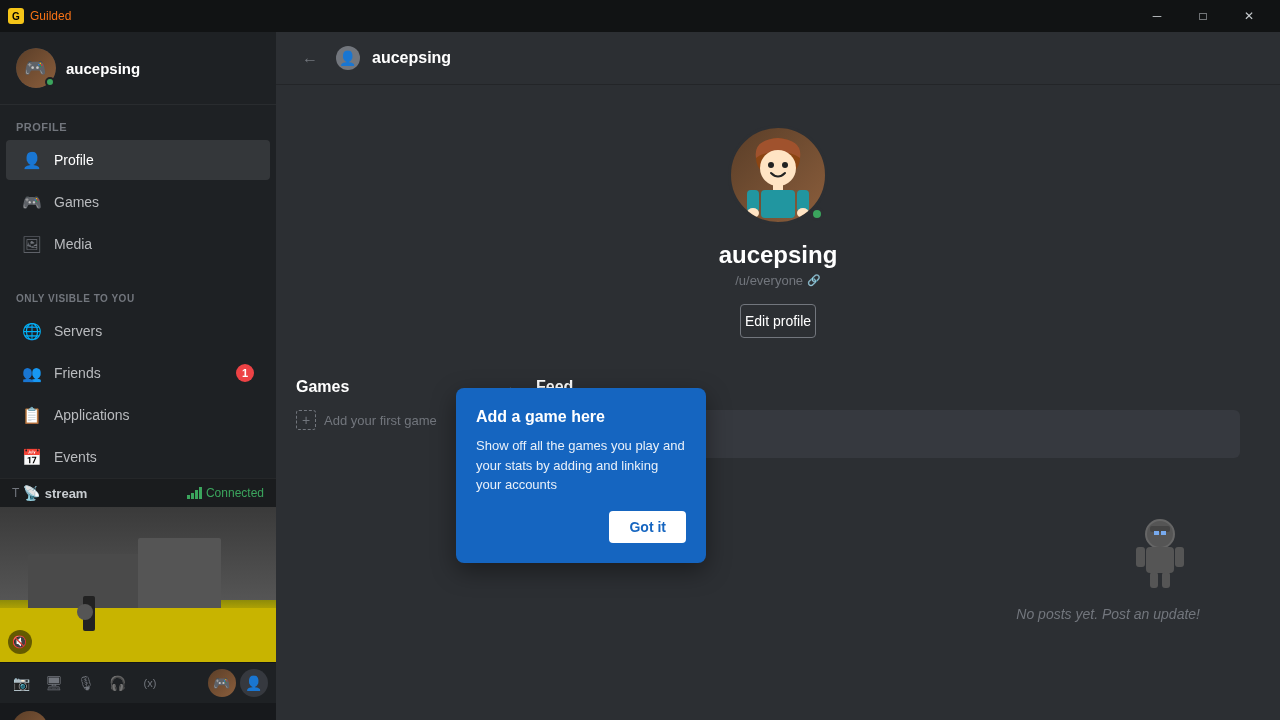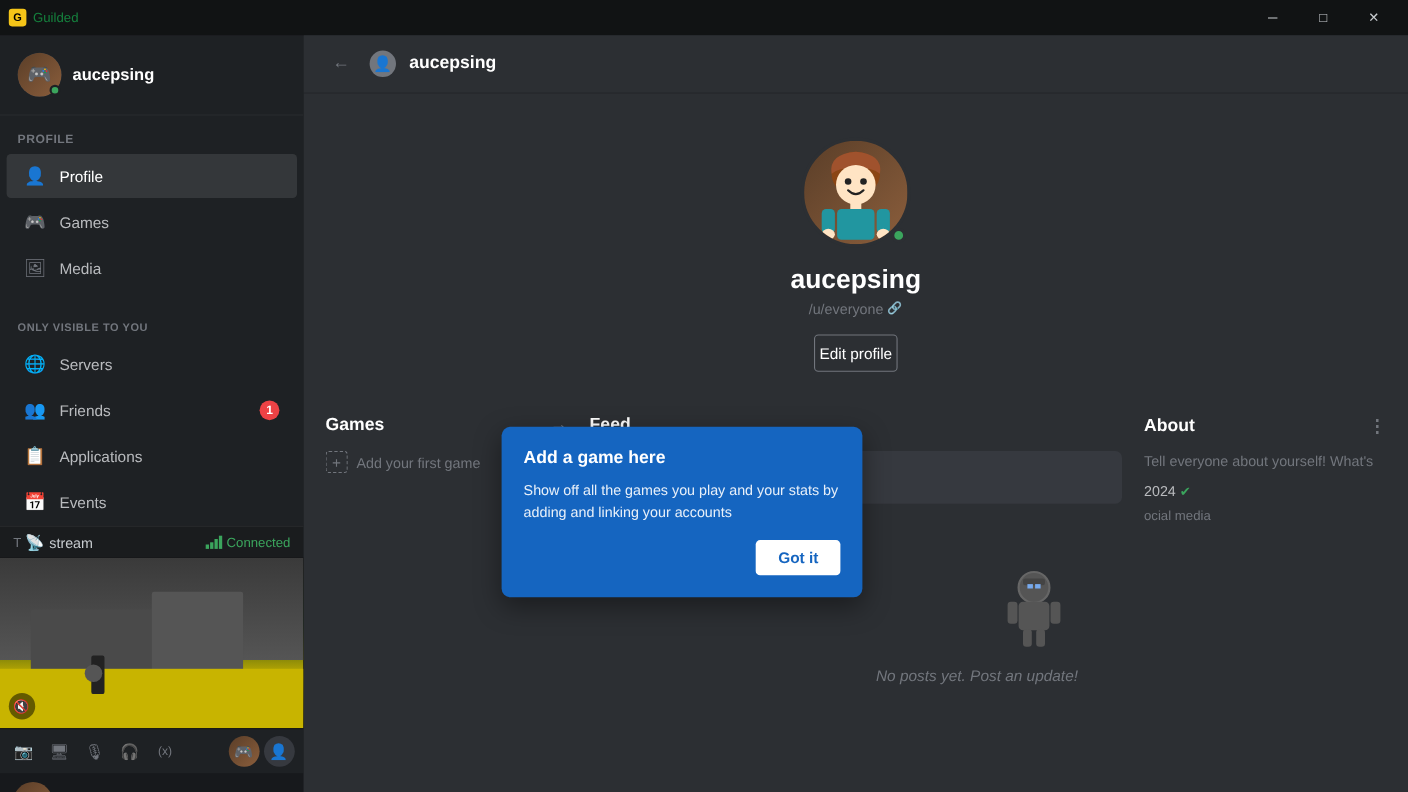--- a/index.html
+++ b/index.html
@@ -36,21 +36,21 @@
       border-radius: 3px;
       display: flex;
       align-items: center;
       justify-content: center;
       font-size: 10px;
       color: #000;
       font-weight: bold;
     }
     .titlebar-title {
       font-size: 12px;
-      color: #15803d;
+      color: #f97316;
     }
     .titlebar-controls {
       display: flex;
       gap: 0;
     }
     .titlebar-btn {
       width: 46px;
       height: 32px;
       display: flex;
       align-items: center;
@@ -201,20 +201,21 @@
     }
     .stream-icon {
       font-size: 14px;
       margin-right: 4px;
       color: #72767d;
     }
     .stream-label {
       font-size: 13px;
       color: #c8ccd0;
       flex: 1;
+      font-weight: bold;
     }
     .connected-indicator {
       display: flex;
       align-items: center;
       gap: 4px;
       font-size: 12px;
       color: #3ba55d;
     }
     .connected-bars {
       display: flex;
@@ -546,21 +547,21 @@
       font-size: 12px;
       color: #72767d;
       margin-top: 8px;
     }
 
     
     .tooltip-popup {
       position: absolute;
       top: 30px;
       left: 180px;
-      width: 328px;
+      width: 250px;
       background: #1565c0;
       border-radius: 8px;
       padding: 20px;
       z-index: 100;
       box-shadow: 0 8px 24px rgba(0,0,0,0.4);
     }
     .tooltip-title {
       font-size: 16px;
       font-weight: 700;
       color: #fff;
@@ -787,36 +788,20 @@
             <rect x="26" y="33" width="28" height="26" rx="4" fill="#555"></rect>
             <rect x="16" y="33" width="9" height="20" rx="3" fill="#555"></rect>
             <rect x="55" y="33" width="9" height="20" rx="3" fill="#555"></rect>
             <rect x="30" y="58" width="8" height="16" rx="3" fill="#555"></rect>
             <rect x="42" y="58" width="8" height="16" rx="3" fill="#555"></rect>
           </svg>
           <span>No posts yet. Post an update!</span>
         </div>
       </div>
 
-      <div class="section-about">
-        <div class="section-title">
-          <span>About</span>
-          <span class="about-more-btn">⋮</span>
-        </div>
-        <div class="about-text">Tell everyone about yourself! What's</div>
-        <div class="about-date">
-          <div class="about-date-val">
-            <span>2024</span>
-            <span class="verified-icon"> ✔</span>
-          </div>
-        </div>
-        <div class="social-media-link">
-          <span>ocial media</span>
-        </div>
-      </div>
 
       <div class="tooltip-popup">
         <div class="tooltip-title">Add a game here</div>
         <div class="tooltip-desc">Show off all the games you play and your stats by adding and linking your accounts</div>
         <button class="tooltip-got-it">Got it</button>
       </div>
 
     </div>
 
   </div>

